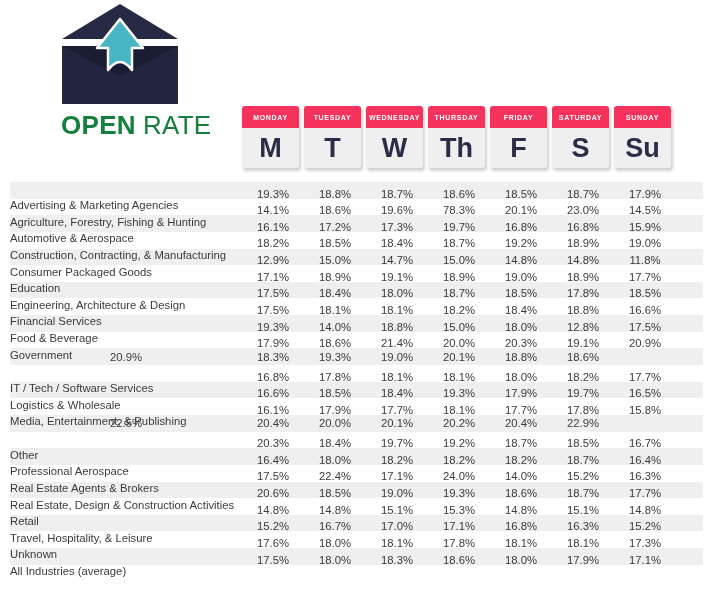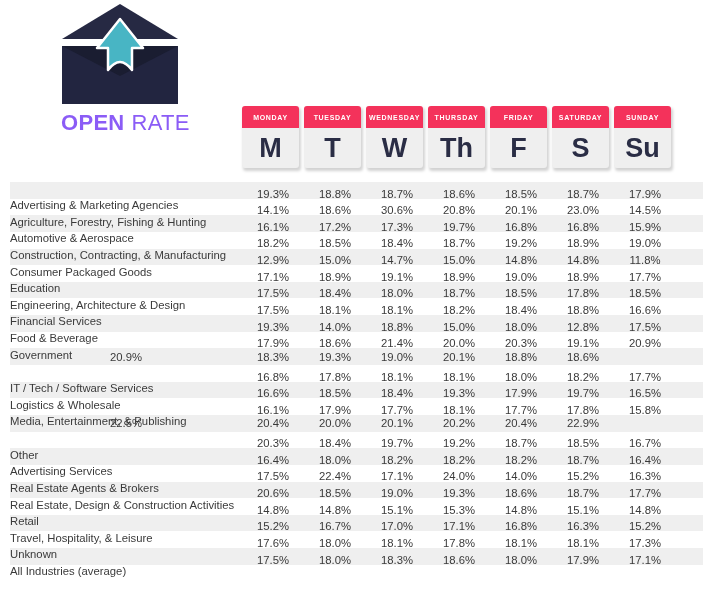--- a/index.html
+++ b/index.html
@@ -8,21 +8,21 @@
     width:722px; height:597px;
     font-family:"Liberation Sans", sans-serif;
     position:relative; overflow:hidden;
   }
   .page { position:relative; width:722px; height:597px; background:#fff; }
 
   
   .logo { position:absolute; left:60px; top:2px; width:120px; height:104px; }
   .logo-text {
     position:absolute; left:61px; top:110px;
-    font-size:22px; color:#8b5cf6; letter-spacing:0.3px; white-space:nowrap;
+    font-size:26px; color:#15803d; letter-spacing:0.3px; white-space:nowrap;
   }
   .logo-text .bold  { font-weight:800; }
   .logo-text .light { font-weight:400; margin-left:7px; }
 
   
   .week-row {
     position:absolute; left:242px; top:106px;
     display:flex; gap:5px;
   }
   .day-card {
@@ -111,22 +111,22 @@
         <div class="val">18.7%</div>
         <div class="val">18.6%</div>
         <div class="val">18.5%</div>
         <div class="val">18.7%</div>
         <div class="val">17.9%</div>
       </div>
       <div class="row">
         <div class="industry">Agriculture, Forestry, Fishing &amp; Hunting</div>
         <div class="val">14.1%</div>
         <div class="val">18.6%</div>
-        <div class="val">30.6%</div>
-        <div class="val">20.8%</div>
+        <div class="val">19.6%</div>
+        <div class="val">78.3%</div>
         <div class="val">20.1%</div>
         <div class="val">23.0%</div>
         <div class="val">14.5%</div>
       </div>
       <div class="row">
         <div class="industry">Automotive &amp; Aerospace</div>
         <div class="val">16.1%</div>
         <div class="val">17.2%</div>
         <div class="val">17.3%</div>
         <div class="val">19.7%</div>
@@ -256,21 +256,21 @@
         <div class="industry">Other</div>
         <div class="val">20.3%</div>
         <div class="val">18.4%</div>
         <div class="val">19.7%</div>
         <div class="val">19.2%</div>
         <div class="val">18.7%</div>
         <div class="val">18.5%</div>
         <div class="val">16.7%</div>
       </div>
       <div class="row">
-        <div class="industry">Advertising Services</div>
+        <div class="industry">Professional Aerospace</div>
         <div class="val">16.4%</div>
         <div class="val">18.0%</div>
         <div class="val">18.2%</div>
         <div class="val">18.2%</div>
         <div class="val">18.2%</div>
         <div class="val">18.7%</div>
         <div class="val">16.4%</div>
       </div>
       <div class="row">
         <div class="industry">Real Estate Agents &amp; Brokers</div>

